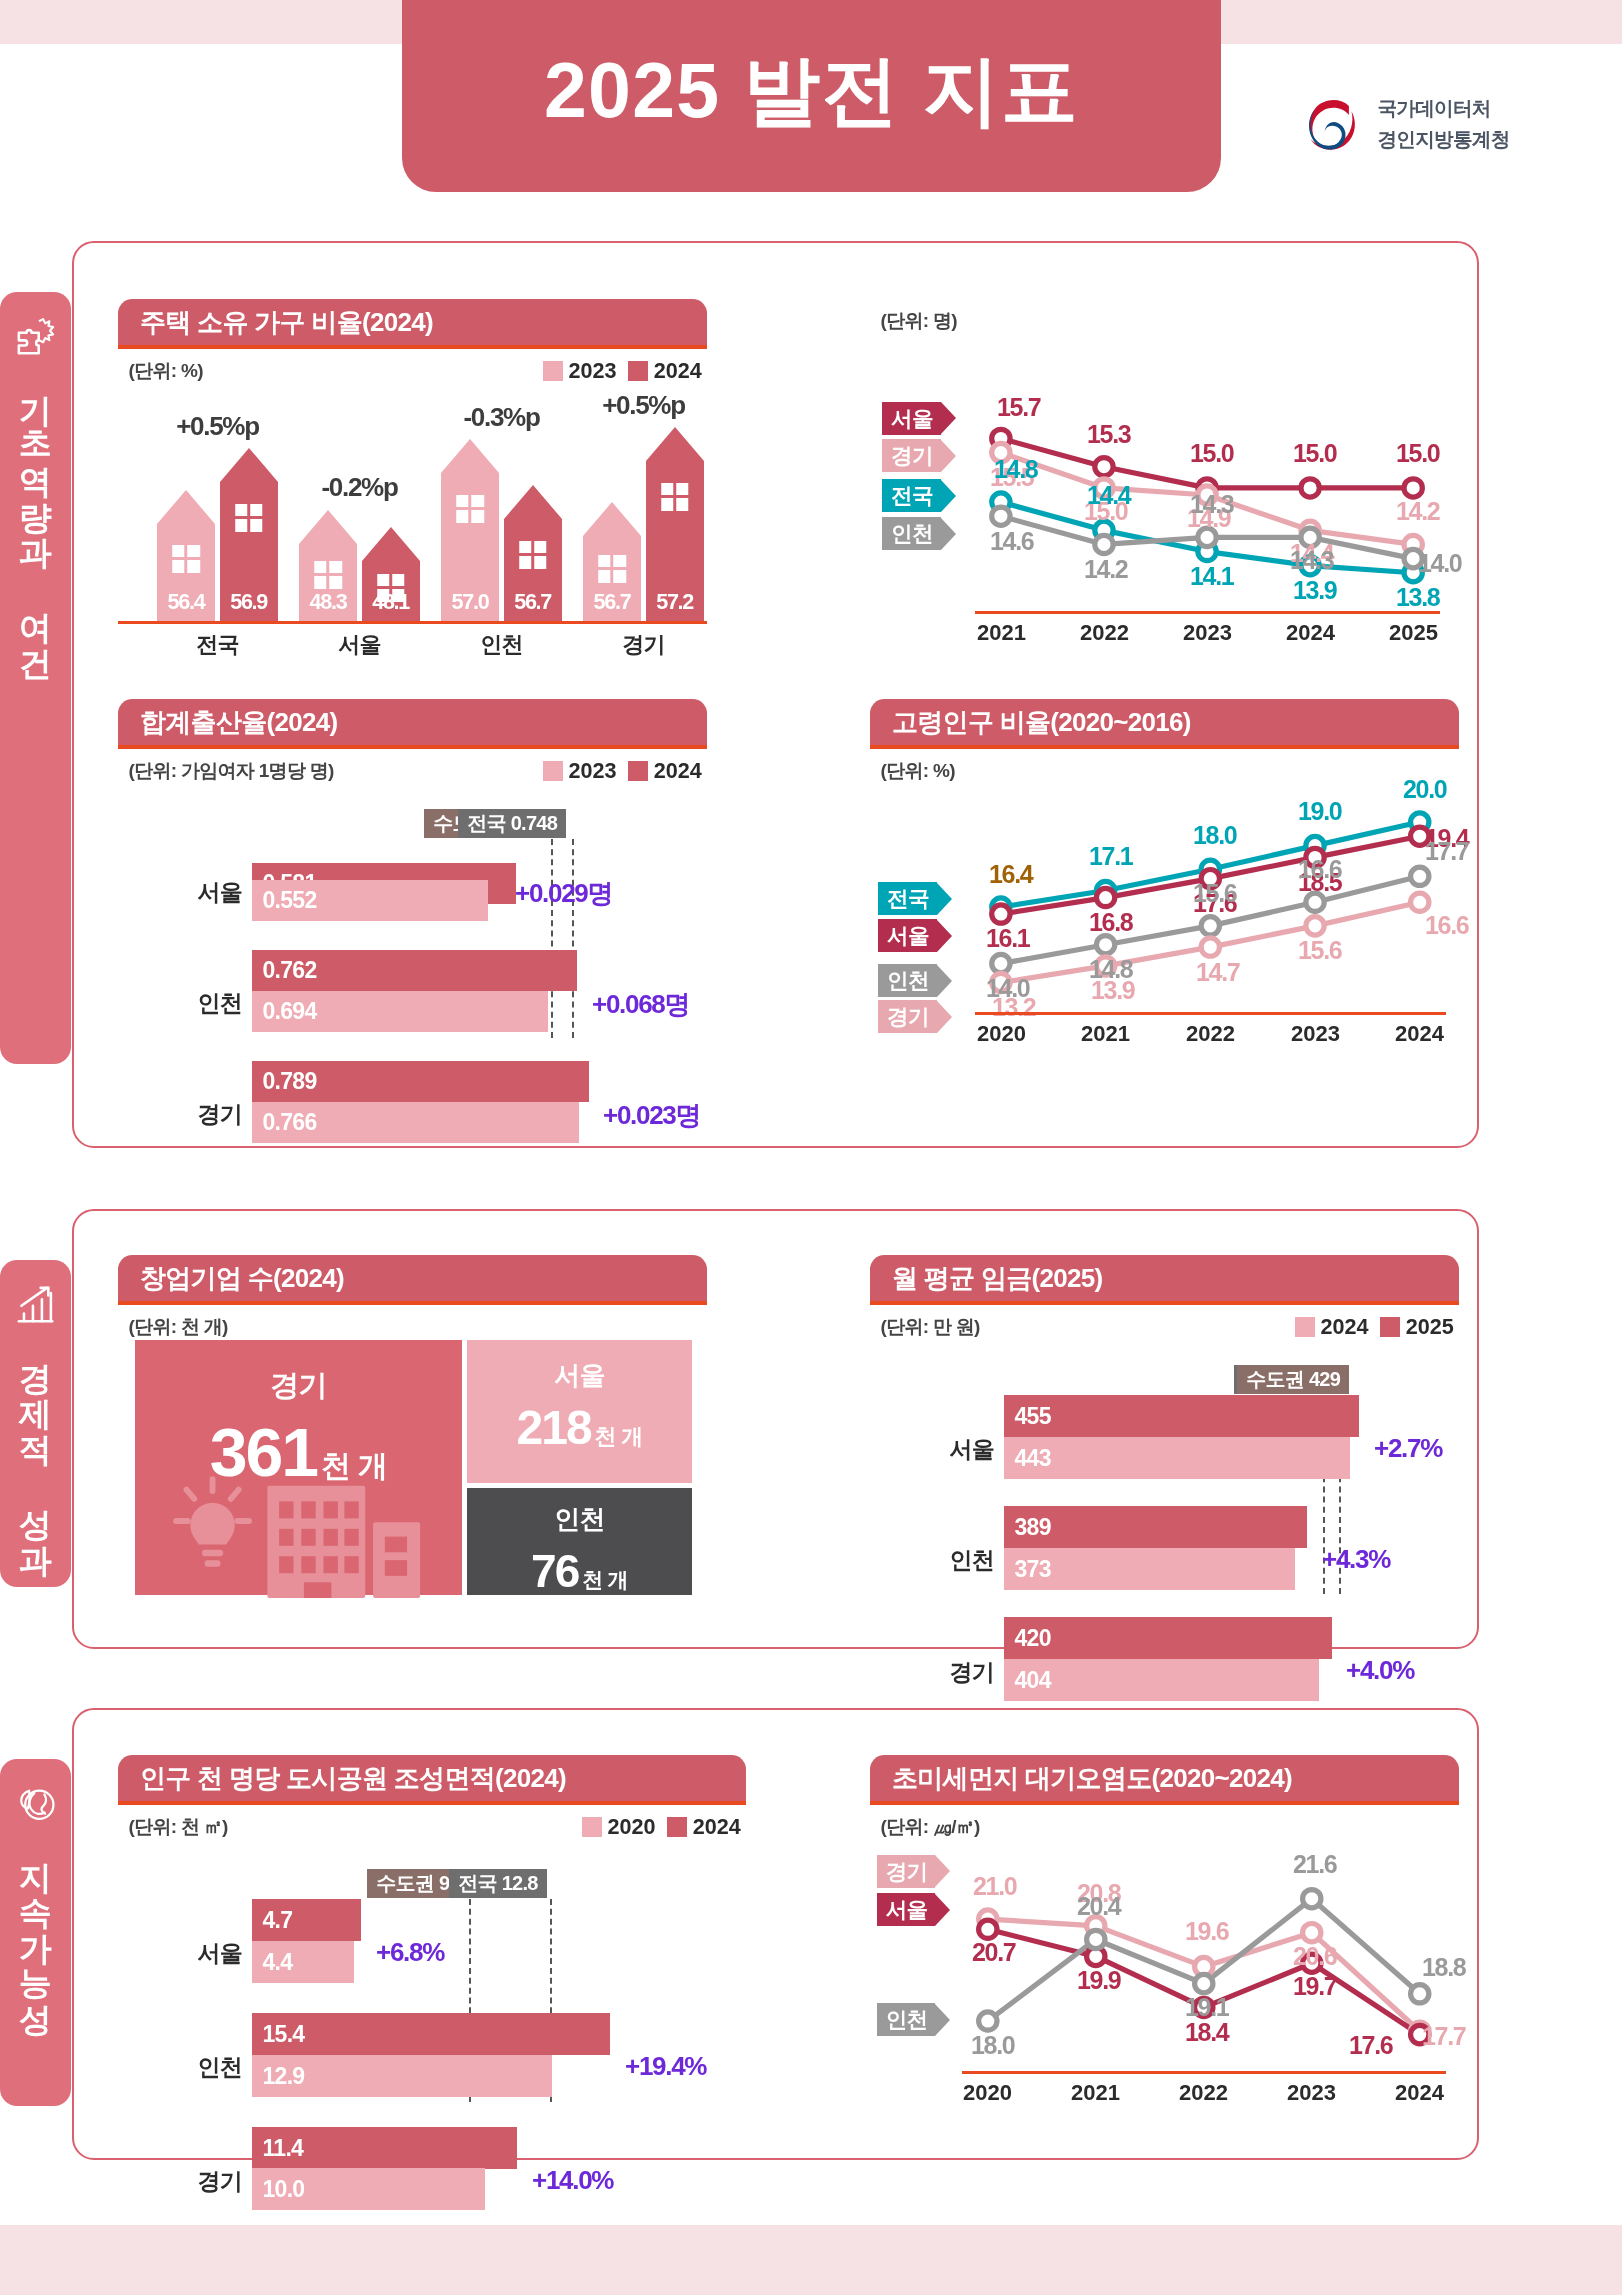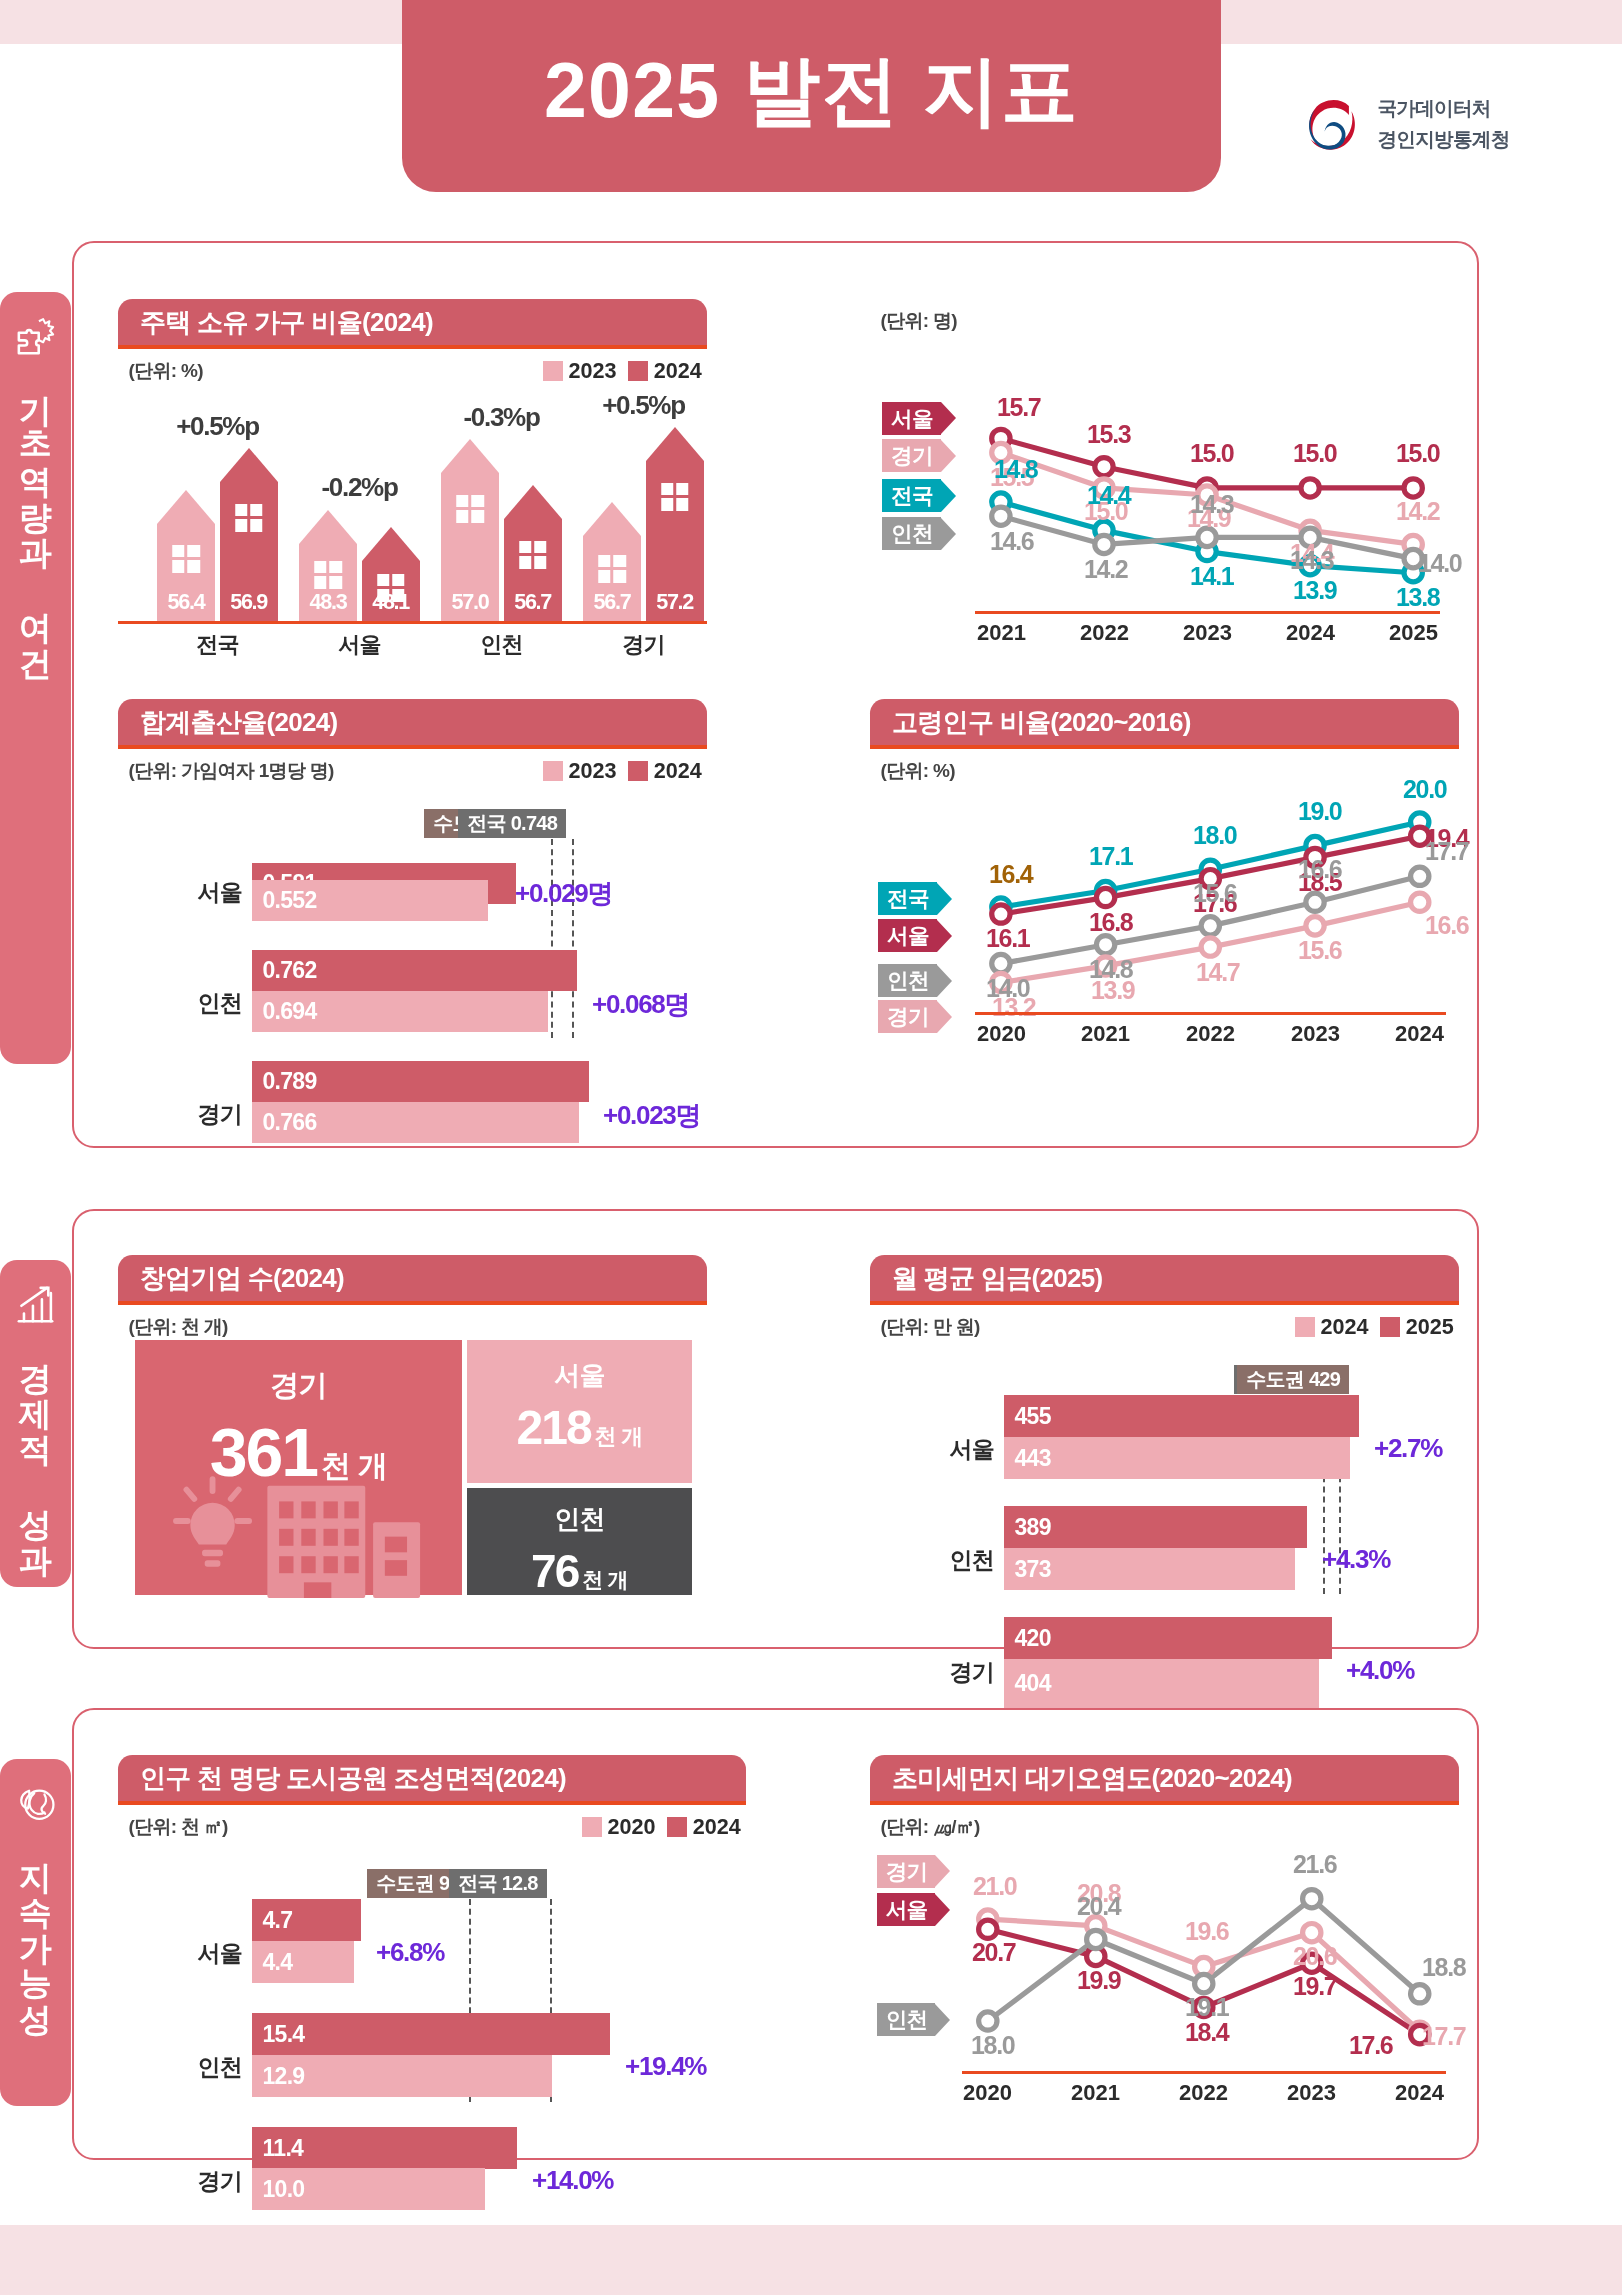--- a/index.html
+++ b/index.html
@@ -640,21 +640,21 @@
           <span class="hb-val">389</span>
         </div>
         <div class="hb" style="left:134px; top:208px; width:291px; height:42px; background:#EFACB4;">
           <span class="hb-val">373</span>
         </div>
         <div class="hb-delta" style="left:452px; top:204px;">+4.3%</div>
         <div class="hb-cat" style="left:23px; top:317px; width:101px;">경기</div>
         <div class="hb" style="left:134px; top:277px; width:328px; height:42px; background:#CE5C68;">
           <span class="hb-val">420</span>
         </div>
-        <div class="hb" style="left:134px; top:319px; width:315px; height:49px; background:#EFACB4;">
+        <div class="hb" style="left:134px; top:319px; width:315px; height:42px; background:#EFACB4;">
           <span class="hb-val">404</span>
         </div>
         <div class="hb-delta" style="left:476px; top:315px;">+4.0%</div>
       </div>
   </div>
 </div>
 
 <div class="section" id="sec3">
   <div class="sec-card"></div>
   <div class="sec-tab">

